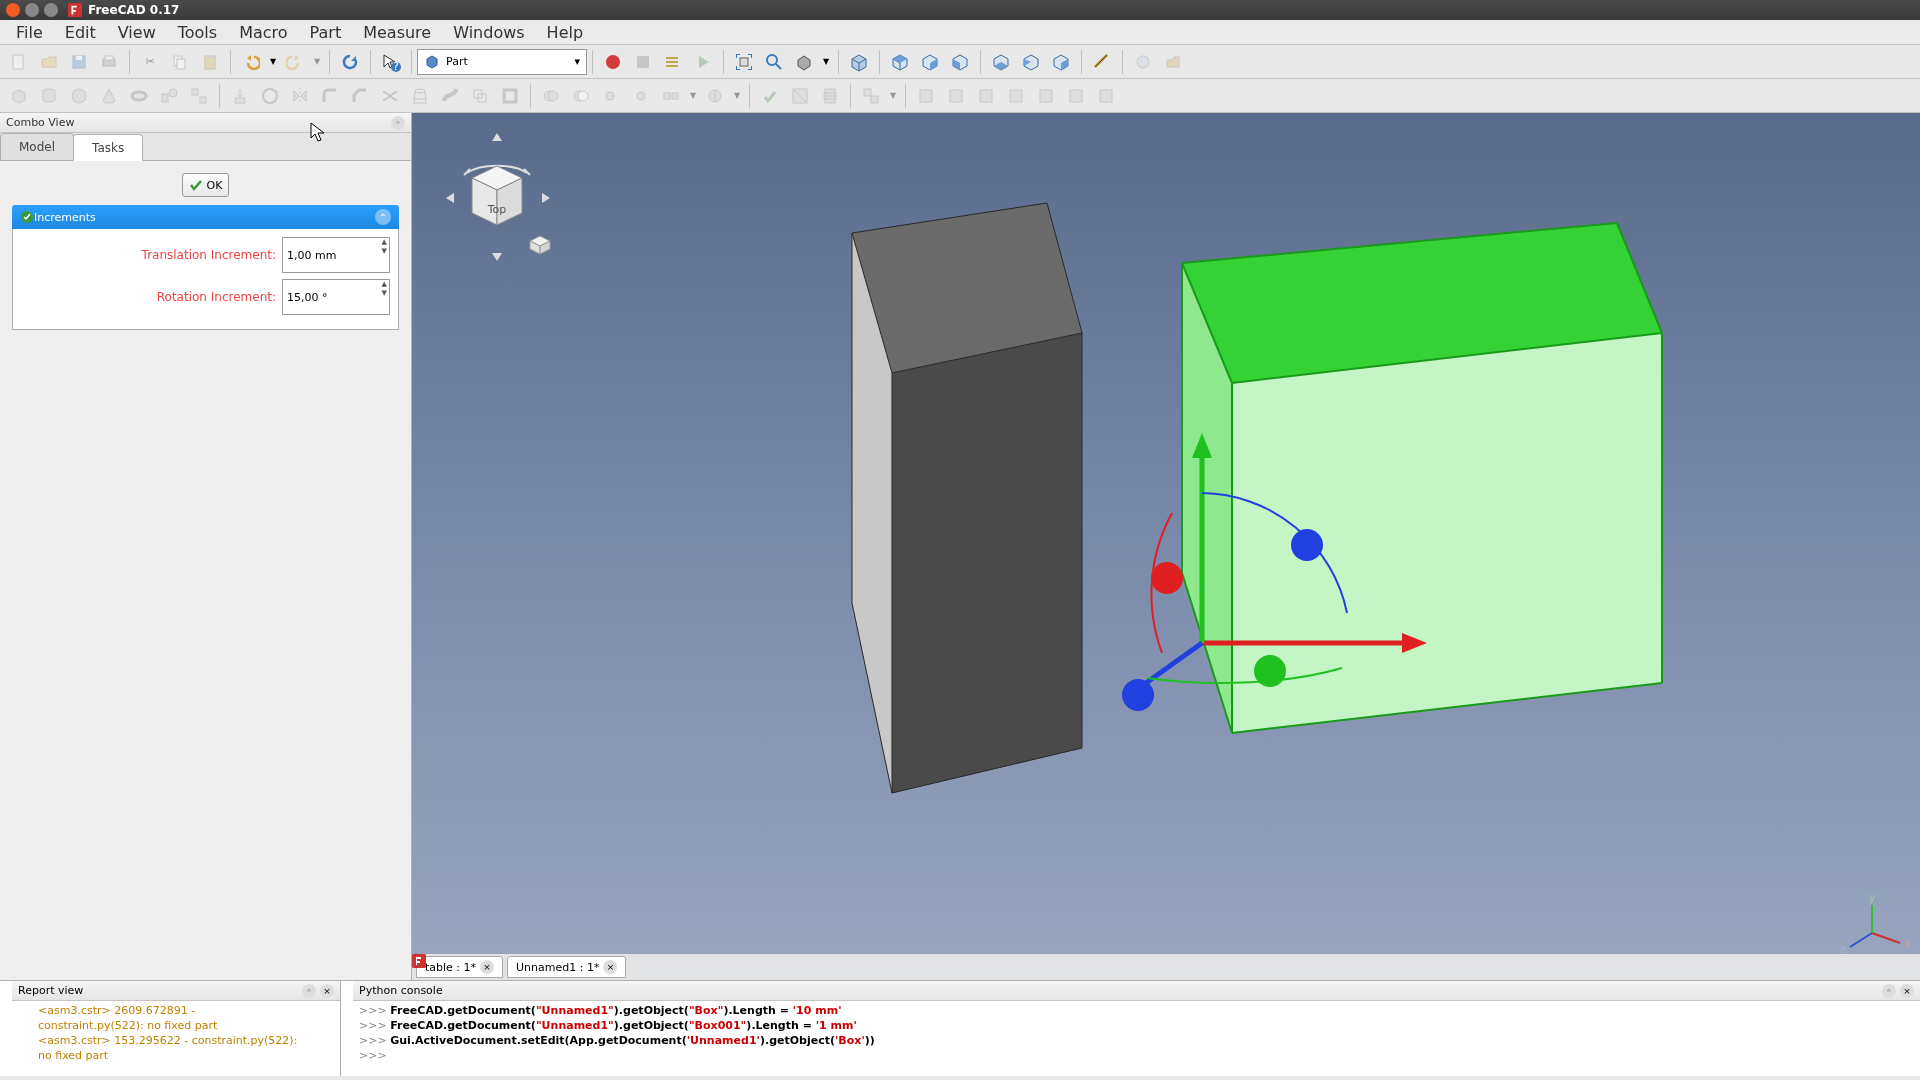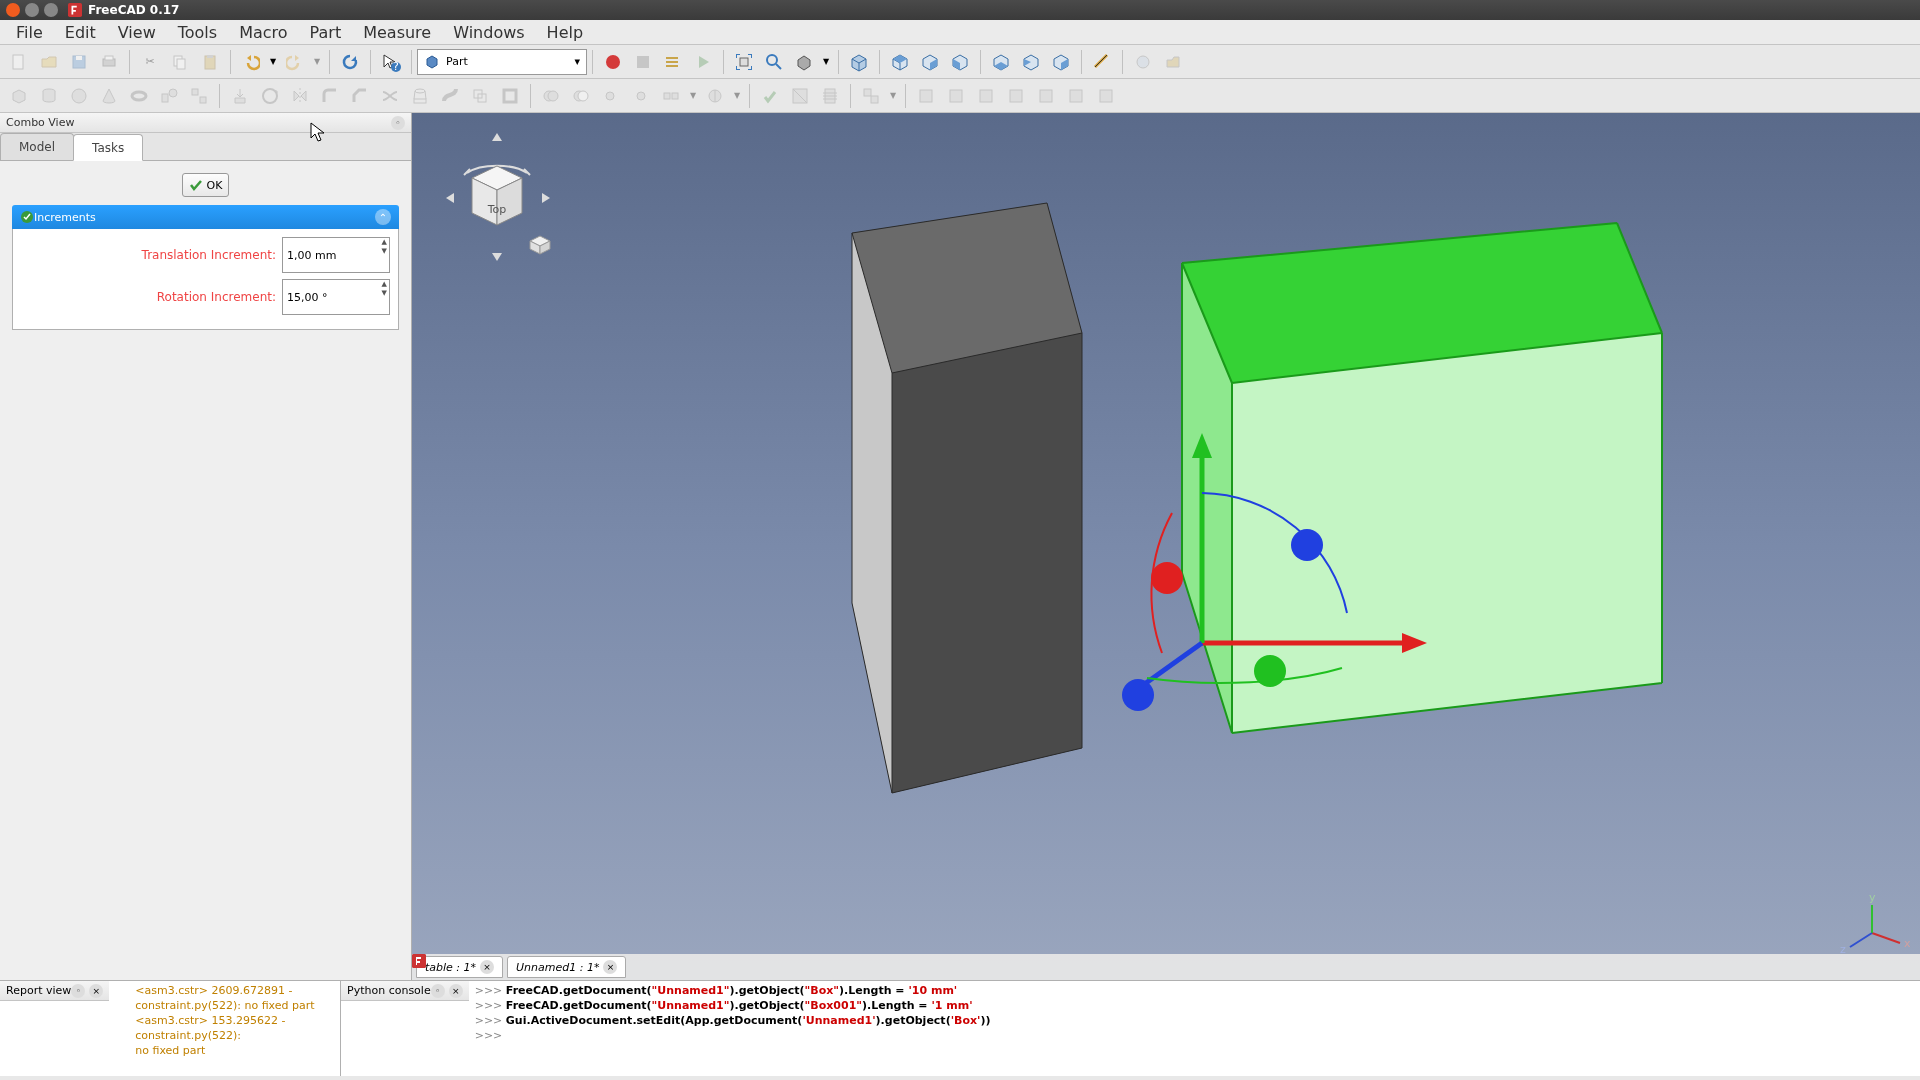--- a/index.html
+++ b/index.html
@@ -40,25 +40,25 @@
 .form-row { display: flex; align-items: center; margin-bottom: 6px; gap: 6px; }
 .form-row label { flex: 1; text-align: right; font-size: 12px; color: #ef4444; }
 .form-row .spin { width: 108px; height: 36px; border: 1px solid #999; background: #fff; display: flex; align-items: center; padding: 0 4px; font-size: 12px; position: relative; }
 .form-row .spin .arrows { position: absolute; right: 2px; top: 1px; display: flex; flex-direction: column; }
 .form-row .spin .arrows span { height: 9px; font-size: 7px; line-height: 7px; cursor: pointer; color: #555; }
 
 .viewport { flex: 1; position: relative; background: linear-gradient(#5a6a8a 0%, #7a8aaa 50%, #9aa6be 100%); }
 .viewport svg { position: absolute; inset: 0; width: 100%; height: 100%; }
 
 .doctabs { position: absolute; bottom: 0; left: 0; right: 0; height: 26px; background: rgba(230,230,230,0.95); display: flex; align-items: center; padding: 0 4px; gap: 4px; }
-.doctab { display: flex; align-items: center; gap: 4px; padding: 3px 8px; background: #fff; border: 1px solid #aaa; border-radius: 3px 3px 0 0; font-size: 11px; font-style: italic; }
+.doctab { display: flex; align-items: center; gap: 4px; padding: 3px 8px; background: #fff; border: 1px solid #aaa; border-radius: 3px 3px 0 0; font-size: 11px; }
 .doctab .closex { width: 14px; height: 14px; border-radius: 50%; background: #ddd; display: flex; align-items: center; justify-content: center; font-size: 9px; }
 
 .bottom { height: 96px; display: flex; border-top: 1px solid #b0b0b0; }
-.bp { flex: 1; display: flex; flex-direction: row; background: #fff; }
+.bp { flex: 1; display: flex; flex-direction: column; background: #fff; padding-left: 12px; }
 .bp + .bp { border-left: 1px solid #b0b0b0; }
 .bp-head { height: 20px; background: linear-gradient(#f5f5f5,#e5e5e5); border-bottom: 1px solid #c4c4c4; display: flex; align-items: center; padding: 0 6px; font-size: 11px; }
 .bp-head .pbtns { margin-left: auto; display: flex; gap: 4px; }
 .bp-head .pbx { width: 14px; height: 14px; border-radius: 50%; background: #ddd; display: flex; align-items: center; justify-content: center; font-size: 9px; }
 .bp-body { flex: 1; overflow: auto; padding: 2px 6px; font-family: "DejaVu Sans Mono", monospace; font-size: 12px; line-height: 15px; }
 .bp-body .warn { color: #c08000; margin-left: 20px; }
 .bp-body .py .prompt { color: #888; }
 .bp-body .py .str { color: #c00; font-weight: bold; }
 .bp-body .py .num { color: #c00; font-weight: bold; }
 .bp-body .py b { font-weight: bold; }

